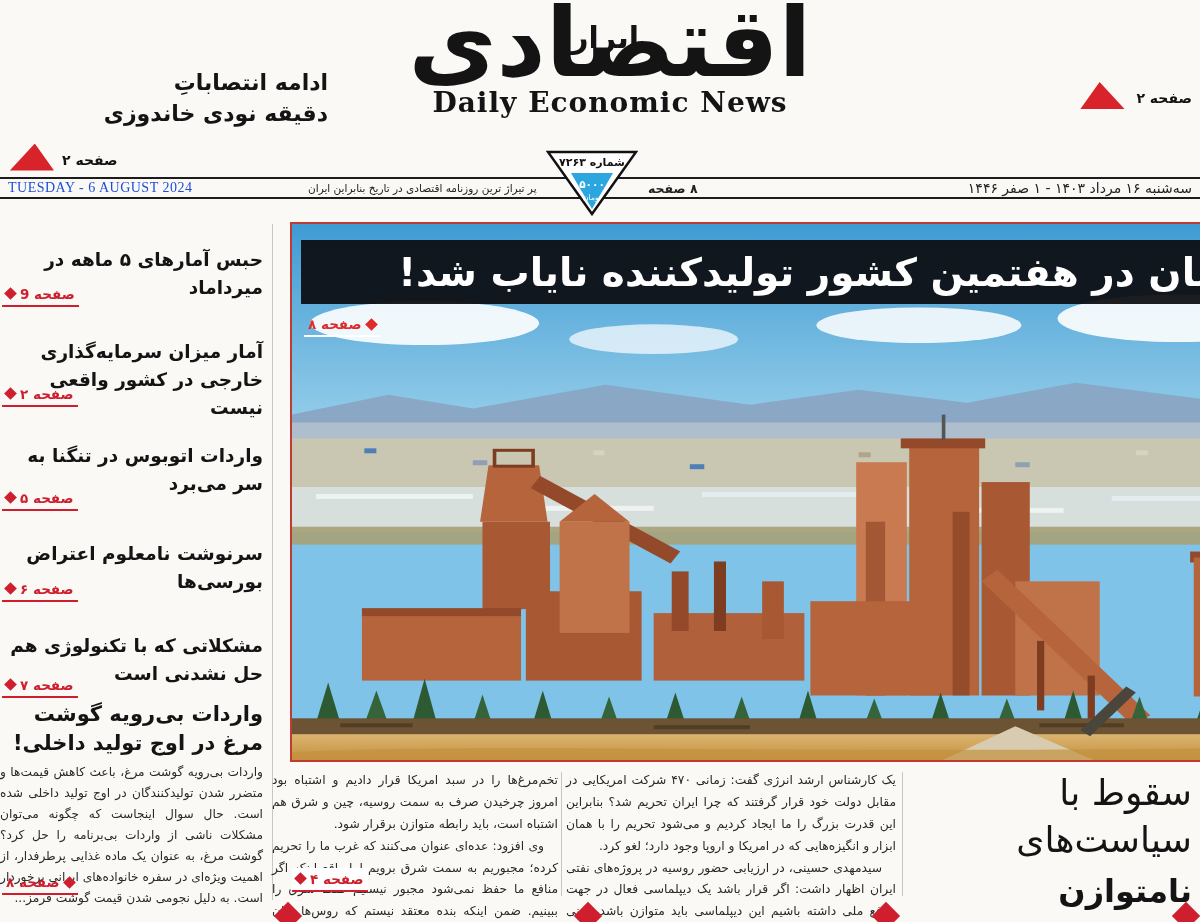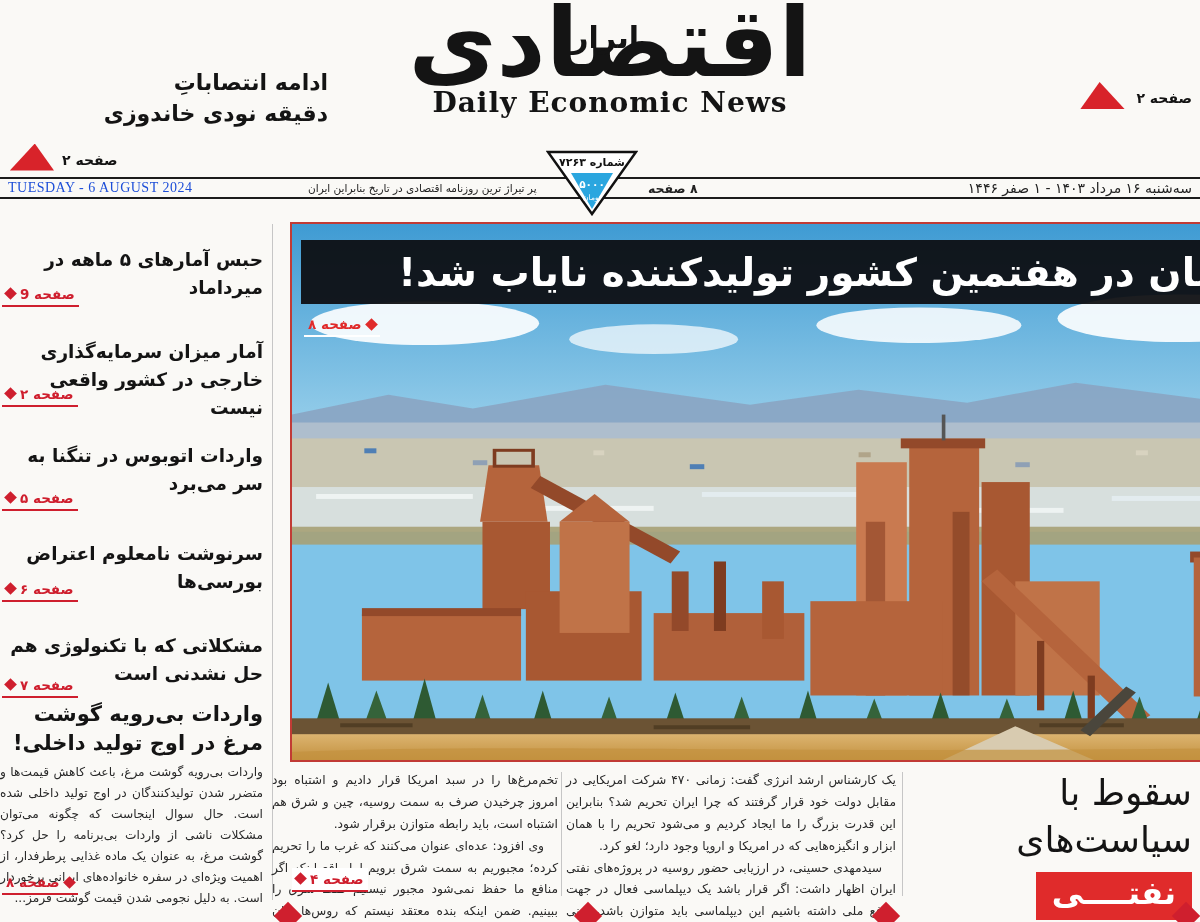--- a/index.html
+++ b/index.html
@@ -289,21 +289,21 @@
     </div>
   <div class="photo-arrow"></div>
 </div>
 
 <div class="vrule" style="left:561px; top:772px; height:124px;"></div>
 <div class="vrule" style="left:902px; top:772px; height:124px;"></div>
 
 <div class="oil-headline">
   <div class="oil-h1">سقوط با سیاست‌های</div>
   <div class="oil-h2">
-    <span class="oil-hl fa">نفتــــی</span>
+    <span class="fa">نامتوازن</span>
   </div>
 </div>
 
 <div class="oil-col oil-col-right">
   <p>یک کارشناس ارشد انرژی گفت: زمانی ۴۷۰ شرکت امریکایی در مقابل دولت خود قرار گرفتند که چرا ایران تحریم شد؟ بنابراین این قدرت بزرگ را ما ایجاد کردیم و می‌شود تحریم را با همان ابزار و انگیزه‌هایی که در امریکا و اروپا وجود دارد؛ لغو کرد.</p>
   <p>سیدمهدی حسینی، در ارزیابی حضور روسیه در پروژه‌های نفتی ایران اظهار داشت: اگر قرار باشد یک دیپلماسی فعال در جهت منافع ملی داشته باشیم این دیپلماسی باید متوازن باشد، یعنی همان‌گونه که زمانی همه</p>
 </div>
 <div class="oil-col oil-col-left">
   <p>تخم‌مرغ‌ها را در سبد امریکا قرار دادیم و اشتباه بود امروز چرخیدن صرف به سمت روسیه، چین و شرق هم اشتباه است، باید رابطه متوازن برقرار شود.</p>
   <p>وی افزود: عده‌ای عنوان می‌کنند که غرب ما را تحریم کرده؛ مجبوریم به سمت شرق برویم اما واقع اینکه اگر منافع ما حفظ نمی‌شود مجبور نیستیم فقط شرق را ببینیم. ضمن اینکه بنده معتقد نیستم که روس‌ها توان اقتصادی لازم را داشته باشند که ما بدون دردسر بتوانیم از آنها استفاده کنیم، اقتصاد روسیه قبل از جنگ با اوکراین...</p>

